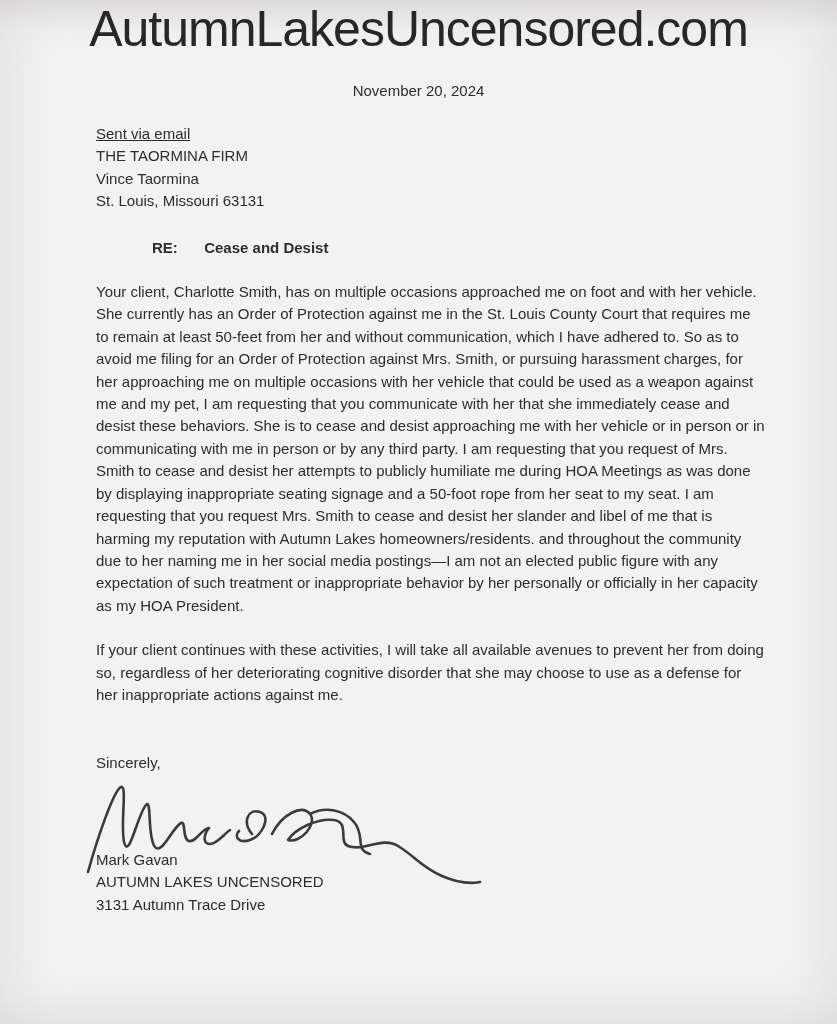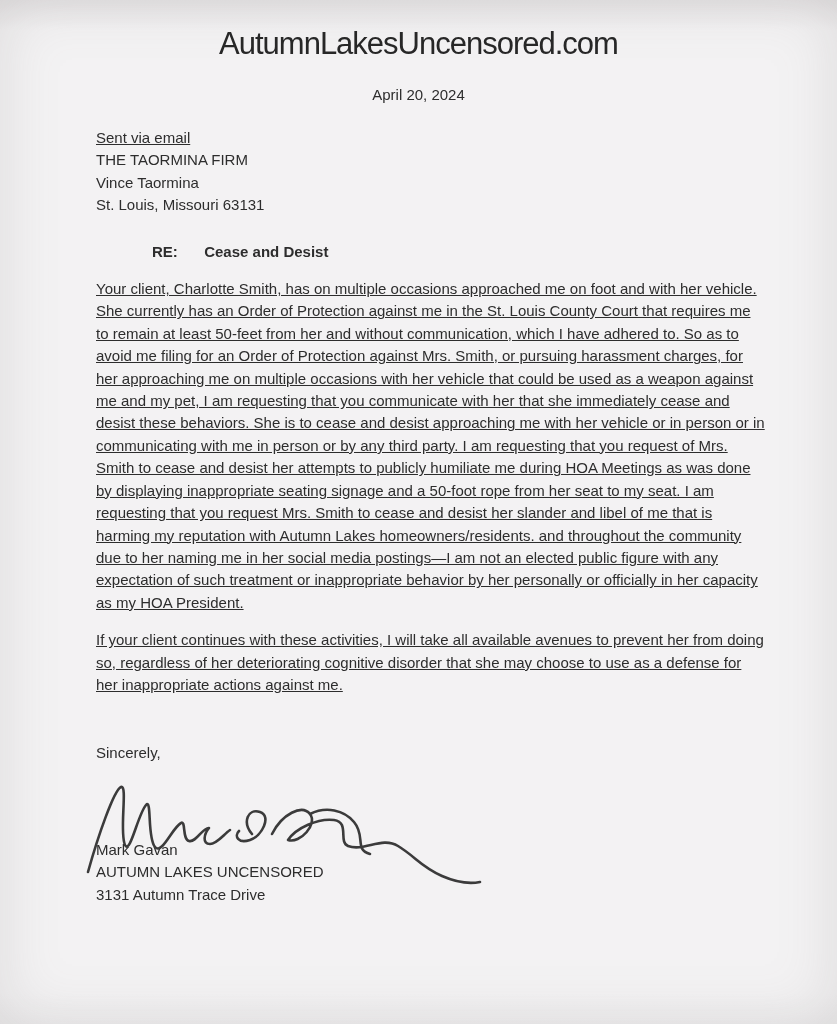--- a/index.html
+++ b/index.html
@@ -13,62 +13,61 @@
     height:1024px;
     margin:0 auto;
     overflow:hidden;
     color:#2d2d2d;
     background:
       linear-gradient(180deg, #e7e5e6 0%, #f3f2f3 3%, #f3f2f3 97%, #efeeef 100%),
       #f3f2f3;
     box-shadow:inset 0 0 60px rgba(120,115,118,0.18);
   }
   .site-title{
-    padding-top:26px;
     text-align:center;
-    font-size:31px;
+    font-size:50px;
     font-weight:400;
     letter-spacing:-1px;
     color:#272727;
     white-space:nowrap;
   }
   .date-line{
     margin-top:24px;
     text-align:center;
     font-size:15px;
   }
   .content{
     margin:0 70px 0 96px;
     font-size:15px;
     line-height:22.4px;
   }
   .recipient-block{ margin-top:24px; }
   .underlined{ text-decoration:underline; }
   .re-line{ margin-top:24px; font-weight:700; }
   .re-label{ display:inline-block; margin-left:56px; width:48px; }
   .salutation{ margin-top:46px; }
-  .para{ margin-top:15px;text-decoration:underline; }
+  .para{ margin-top:22px; }
   .closing{ margin-top:46px; }
   .signature-wrap{
     position:absolute;
     left:86px; top:770px;
     width:400px; height:120px;
     pointer-events:none;
   }
   .sender-block{ margin-top:74px; }
   .line{ display:block; }
 </style>
 </head>
 <body>
 
 <div class="page">
 
   <div class="site-title">AutumnLakesUncensored.com</div>
 
-  <div class="date-line">April 20, 2024</div>
+  <div class="date-line">November 20, 2024</div>
 
   <div class="content">
 
     <div class="recipient-block">
       <span class="line underlined">Sent via email</span>
       <span class="line">THE TAORMINA FIRM</span>
       <span class="line">Vince Taormina</span>
       <span class="line">St. Louis, Missouri 63131</span>
     </div>
 

